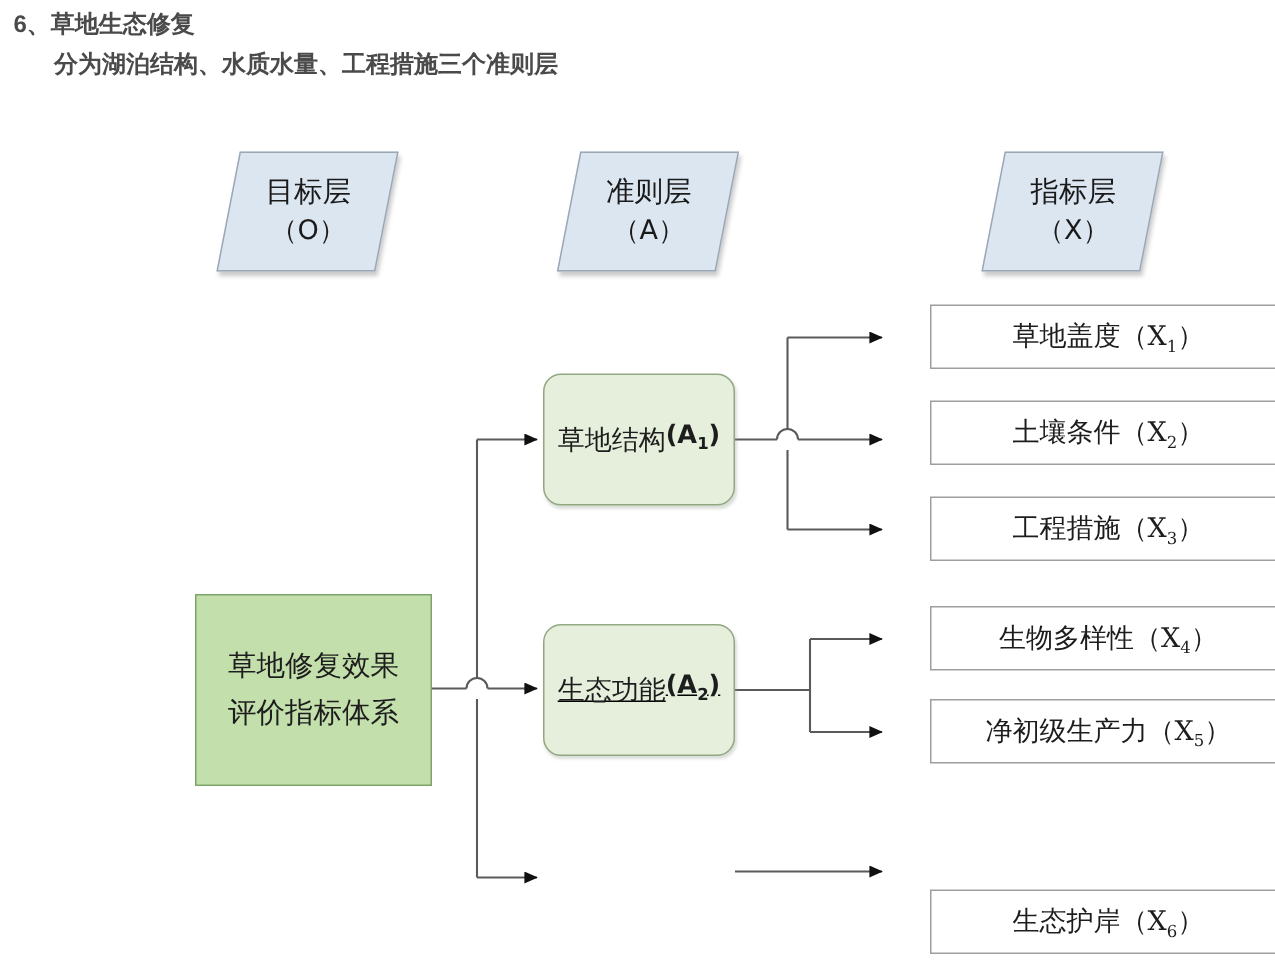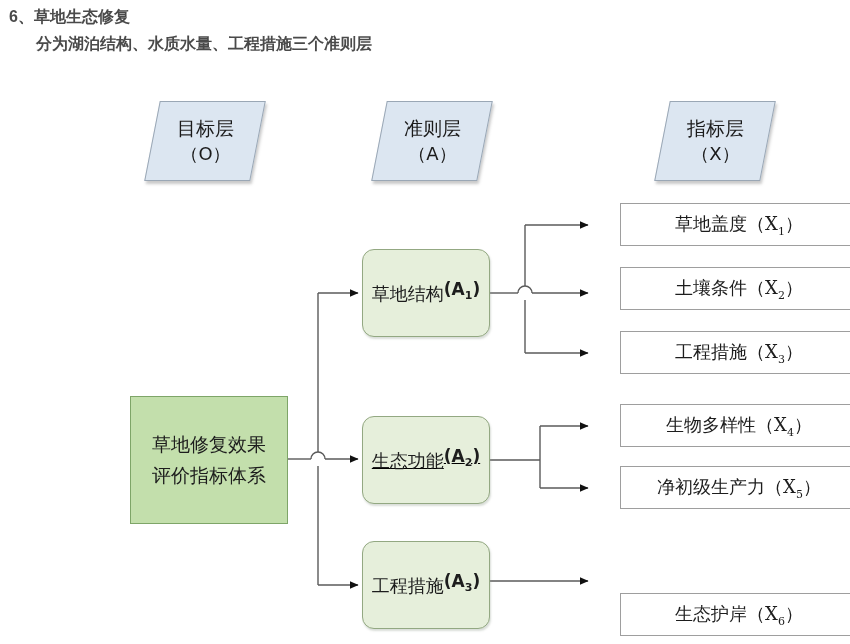--- a/index.html
+++ b/index.html
@@ -193,24 +193,20 @@
   <div class="crit-box" id="crit-1">
     <div class="line">草地结构</div>
     <div class="code">(<span>A</span><sub>1</sub>)</div>
   </div>
 
   <div class="crit-box" id="crit-2">
     <div class="line">生态功能</div>
     <div class="code">(<span>A</span><sub>2</sub>)</div>
   </div>
 
-  <div class="crit-box" id="crit-3">
-    <div class="line">工程措施</div>
-    <div class="code">(<span>A</span><sub>3</sub>)</div>
-  </div>
 
   <div class="ind-box" id="ind-1">
     <div class="txt"><span>草地盖度（X</span><sub>1</sub><span>）</span></div>
   </div>
   <div class="ind-box" id="ind-2">
     <div class="txt"><span>土壤条件（X</span><sub>2</sub><span>）</span></div>
   </div>
   <div class="ind-box" id="ind-3">
     <div class="txt"><span>工程措施（X</span><sub>3</sub><span>）</span></div>
   </div>

